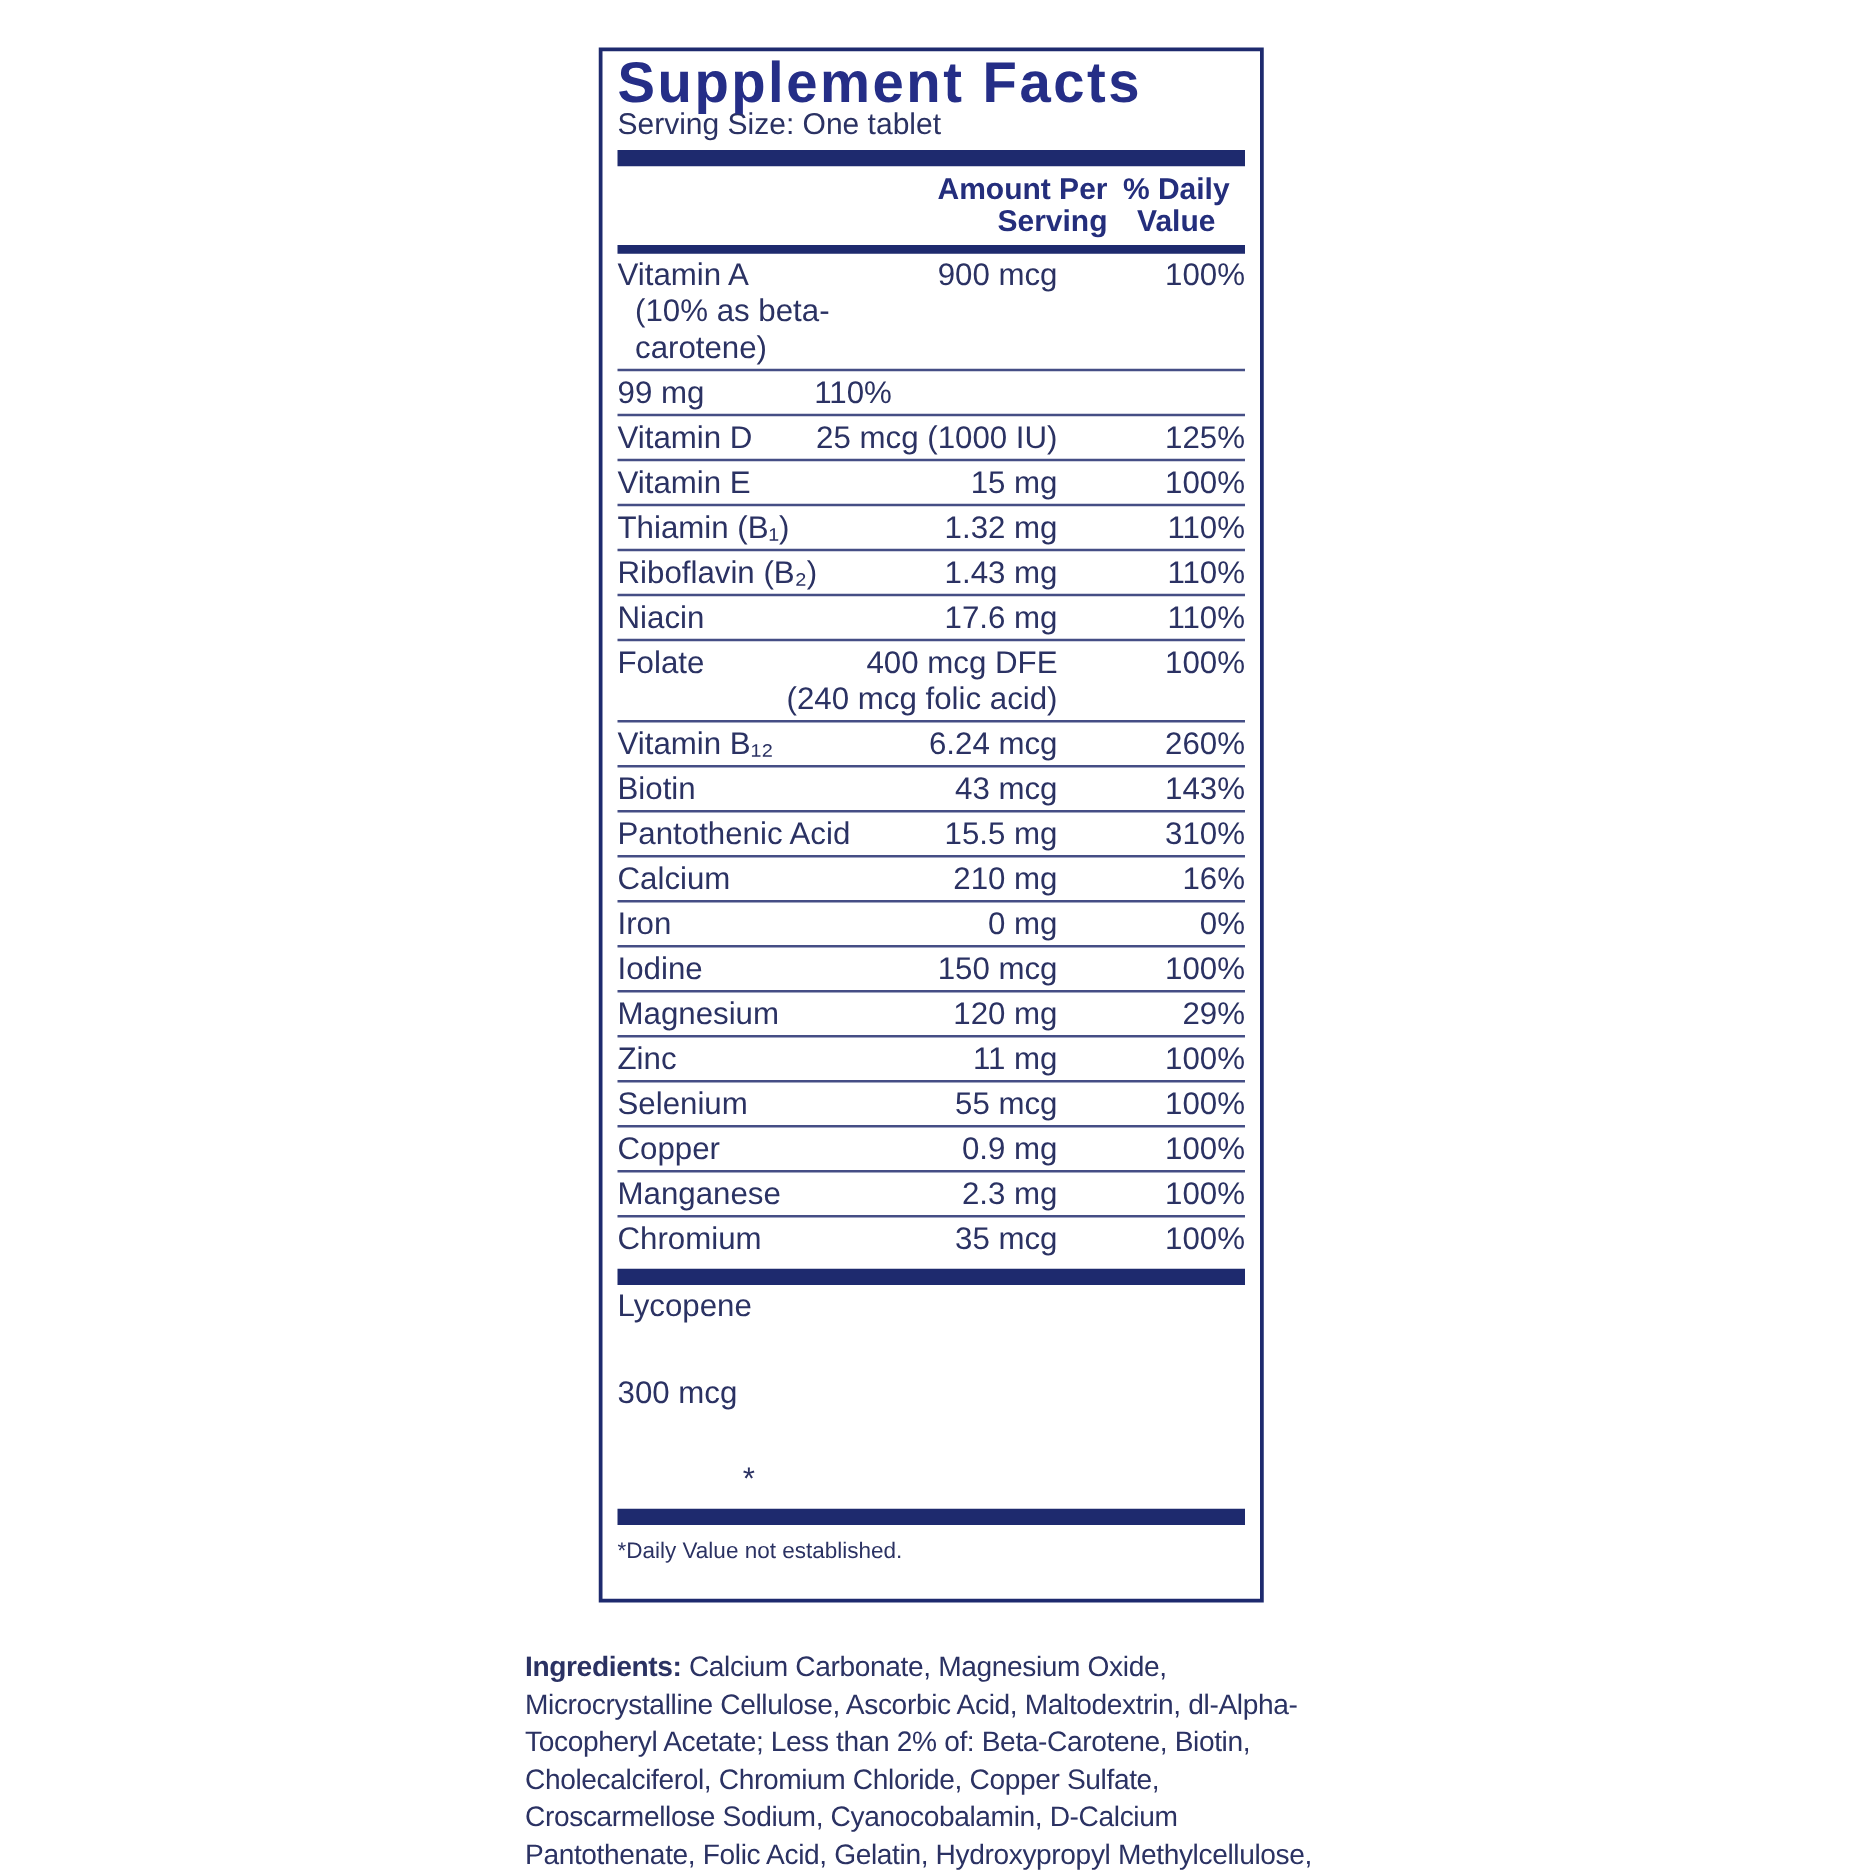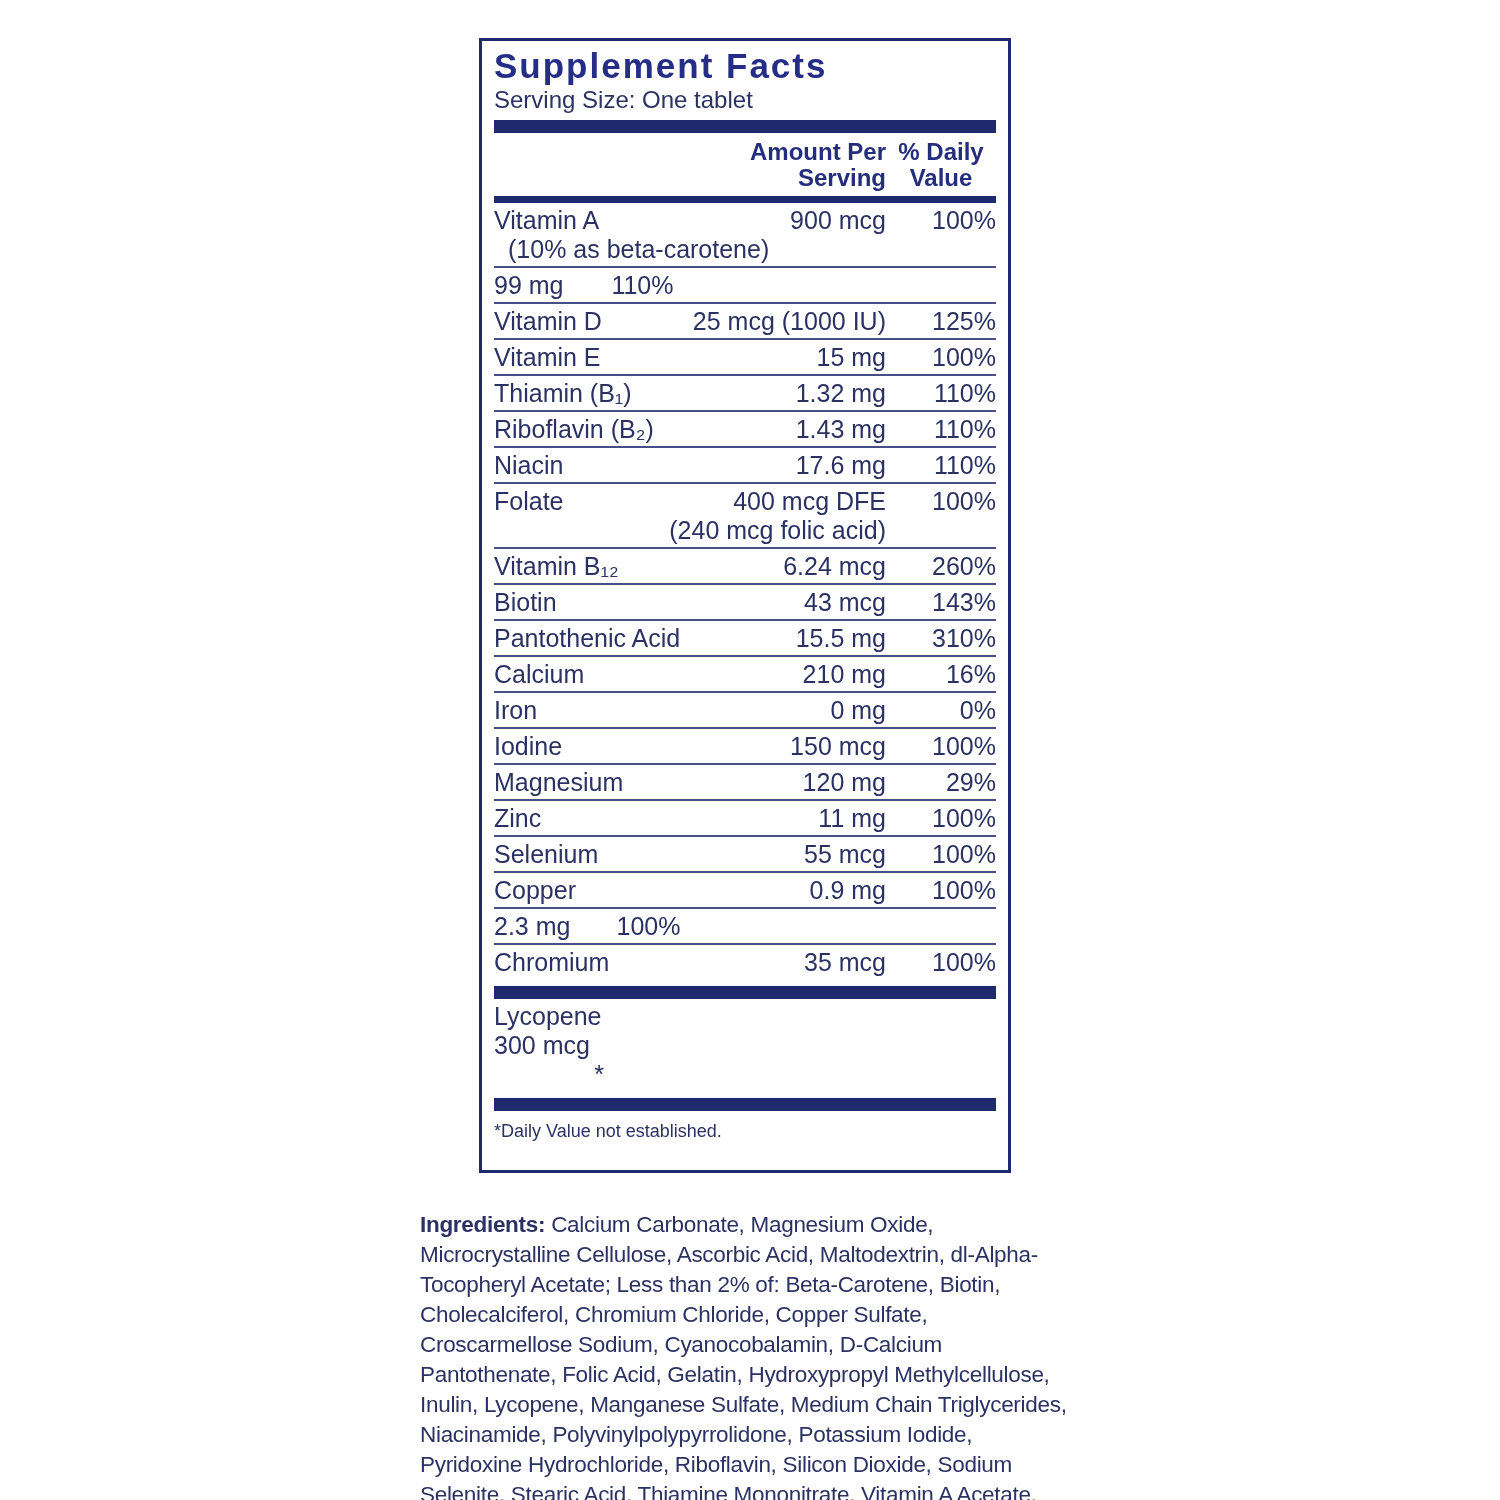--- a/index.html
+++ b/index.html
@@ -11,21 +11,21 @@
   }
   .facts-box {
     width:532px;
     margin:38px auto 0 auto;
     position:relative; left:-5px;
     border:3px solid #1e2a6e;
     background:#ffffff;
     padding:6px 12px 0 12px;
   }
   .facts-title {
-    font-size:35px; font-weight:bold; letter-spacing:2px;
+    font-size:45px; font-weight:bold; letter-spacing:2px;
     color:#252e87; line-height:38px;
     transform:scaleY(1.02);
   }
   .serving-size {
     font-size:24px; line-height:27px; color:#2b3263; margin-top:1px;
   }
   .bar-thick {
     height:13px; background:#1e2a6e; margin-top:7px;
   }
   .col-headers {
@@ -34,20 +34,21 @@
     padding:6px 0 5px 0; color:#242e7c;
   }
   .col-headers .spacer { flex:1; }
   .col-headers .amount-hdr { text-align:right; white-space:pre-line; }
   .col-headers .dv-hdr { width:110px; text-align:center; white-space:pre-line; }
   .bar-medium { height:7px; background:#1e2a6e; }
   .nrow {
     display:flex; align-items:flex-start;
     font-size:25px; line-height:29px;
     padding:3px 0 2px 0;
+    gap:40px;
   }
   .rows-container .nrow + .nrow { border-top:2px solid #454e85; }
   .ncol { flex:1; }
   .ncol .sub { padding-left:14px; }
   .acol { text-align:right; white-space:nowrap; }
   .dcol { width:110px; text-align:right; flex:none; }
   .lyco-container .nrow { border:none;flex-direction:column; }
   .footnote {
     font-size:18px; line-height:29px; padding:6px 0 24px 0;
   }
@@ -231,20 +232,23 @@
       <div class="nrow">
         <div class="ncol">
           <div>Copper</div>
         </div>
         <div class="acol">
           <div>0.9 mg</div>
         </div>
         <div class="dcol">100%</div>
       </div>
       <div class="nrow">
+        <div class="ncol">
+          <div>Manganese</div>
+        </div>
         <div class="acol">
           <div>2.3 mg</div>
         </div>
         <div class="dcol">100%</div>
       </div>
       <div class="nrow">
         <div class="ncol">
           <div>Chromium</div>
         </div>
         <div class="acol">

